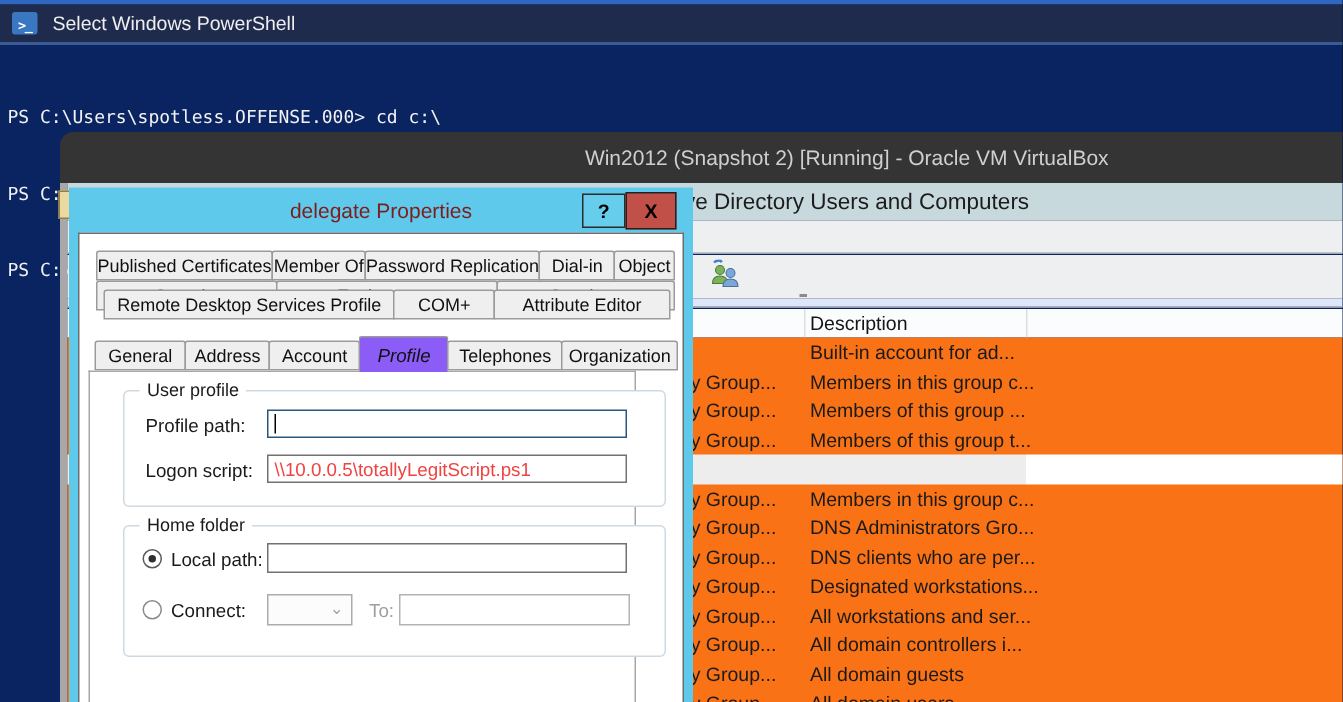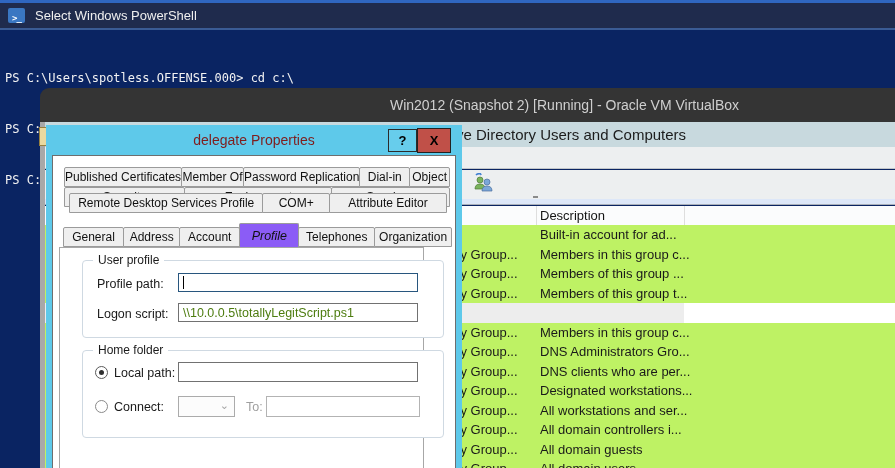--- a/index.html
+++ b/index.html
@@ -34,21 +34,21 @@
   .aduc-menuband { position:absolute; left:45px; top:147px; right:0; height:22px; background:#edeff0;
                    border-bottom:1px solid #c2c6c9; z-index:10; }
   .aduc-toolbar { position:absolute; left:45px; top:170px; right:0; height:29px; background:#edeff0; z-index:10; }
   .users-icon { position:absolute; left:428px; top:3px; width:22px; height:20px; }
   .toolbar-dash { position:absolute; left:488px; top:26px; width:5px; height:2px; background:#8a8a8a; }
   .aduc-bluestrip { position:absolute; left:45px; top:199px; right:0; height:6px; background:#dde7f8;
                     border-bottom:1px solid #aab0ba; z-index:10; }
   .aduc-header { position:absolute; left:45px; top:206px; right:0; height:19px; background:#fbfcfd; z-index:10; }
   .hdr-desc { position:absolute; left:495px; top:2px; font-size:13px; color:#141414; }
   .hdr-sep { position:absolute; top:0; width:1px; height:19px; background:#dedede; }
-  .aduc-list { position:absolute; left:45px; top:225px; right:0; bottom:0; background:#bef264; z-index:10;text-decoration:underline; }
+  .aduc-list { position:absolute; left:45px; top:225px; right:0; bottom:0; background:#f97316; z-index:10;text-decoration:underline; }
   .lv-row { position:relative; height:19.5px; }
   .lv-row.selected { background:linear-gradient(to right, #ededed 0, #ededed 639px, #ffffff 639px); }
   .col-type { position:absolute; left:375px; width:114px; top:2px; font-size:13px; color:#1a1a1a;
               white-space:nowrap; overflow:hidden; }
   .col-desc { position:absolute; left:495px; top:2px; font-size:13px; color:#1a1a1a; white-space:nowrap; }
 
   
   .mystery-fragment { position:absolute; left:39px; top:127px; width:8px; height:19px;
                       background:#ead9a0; border:1px solid #97803f; z-index:20; }
 
@@ -59,41 +59,41 @@
   .dlg-title { font-size:14px; color:#7f1d1d; }
   .dlg-help { position:absolute; left:342px; top:4px; width:29px; height:23px; background:#67cdec;
               border:1px solid #2b2b2b; color:#000; font-size:13px; font-weight:bold;
               display:flex; align-items:center; justify-content:center; }
   .dlg-close { position:absolute; left:371px; top:3px; width:34px; height:25px; background:#c05048;
                border:1px solid #222; color:#000; font-size:13px; font-weight:bold;
                display:flex; align-items:center; justify-content:center; }
   .dlg-client { position:absolute; left:6px; right:6px; top:30px; bottom:0; background:#fff;
                 border:1px solid #6e6e6e; border-bottom:none; }
 
-  .tab-row { position:absolute; display:flex; height:20px;align-items:flex-end; }
+  .tab-row { position:absolute; display:flex; height:20px; }
   .tab-row1 { left:11px; top:11px; width:385px; }
   .tab-row2 { left:11px; top:31px; width:385px; }
   .tab-row3 { left:16px; top:37px; width:377px; }
   .tab-row4 { left:10px; top:71px; width:388px; }
   .tab { background:#efefef; border:1px solid #9b9b9b; border-radius:2px 2px 0 0;
          font-size:12px; color:#111; display:flex; align-items:center; justify-content:center;
          margin-right:-1px; white-space:nowrap; height:20px; }
   .tab.selected { background:#8b5cf6; border-bottom:none; height:24px; margin-top:-3px;
                   z-index:3; position:relative; font-size:12.5px;font-style:italic; }
 
   .tab-content { position:absolute; left:6px; top:91px; width:365px; bottom:0;
                  background:#fff; border:1px solid #a7a7a7; border-bottom:none; }
 
   .grp { position:absolute; border:1px solid #cfd9e2; border-radius:4px; background:#fff; }
   .grp-user { left:22px; top:12px; width:362px; height:78px; }
   .grp-home { left:22px; top:102px; width:362px; height:88px; }
   .grp-legend { position:absolute; top:-8px; left:10px; background:#fff; padding:0 5px;
                 font-size:12px; color:#1a1a1a; }
   .fld-label { position:absolute; font-size:12.5px; color:#1a1a1a; }
-  .txt { position:absolute; background:#fff; font-size:12.5px; color:#4d7c0f;
+  .txt { position:absolute; background:#fff; font-size:12.5px; color:#ef4444;
          display:flex; align-items:center; padding-left:4px; white-space:nowrap; overflow:hidden; }
   .txt-focus { border:1px solid #28567e; }
   .txt-normal { border:1px solid #717171; }
   .txt-disabled { border:1px solid #b3b3b3; }
   .caret { width:1px; height:13px; background:#000; }
 
   .radio { position:absolute; width:13px; height:13px; border:1px solid #5a5a5a; border-radius:50%;
            background:#fff; }
   .radio.checked::after { content:""; position:absolute; left:3px; top:3px; width:5px; height:5px;
                           border-radius:50%; background:#2f2f2f; }

